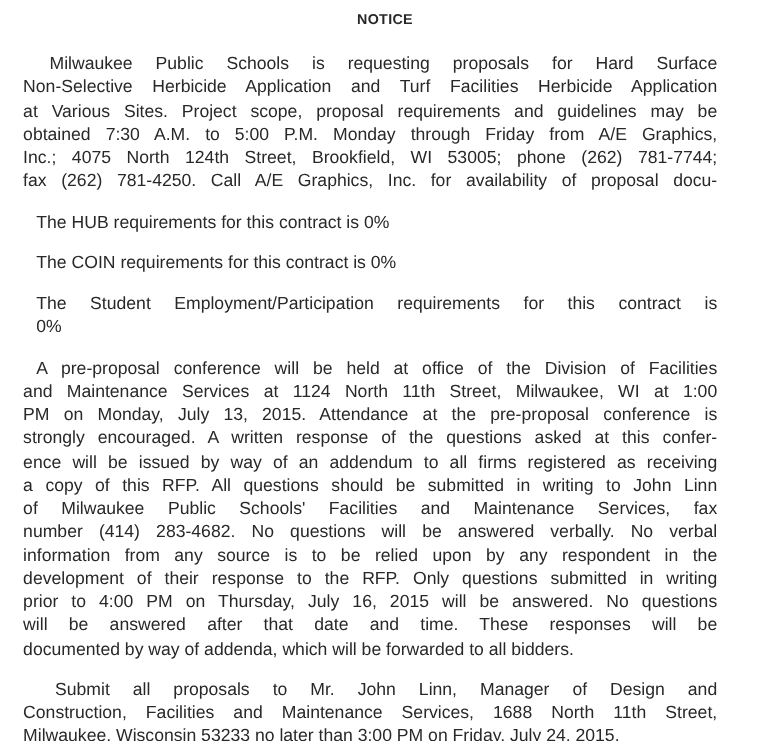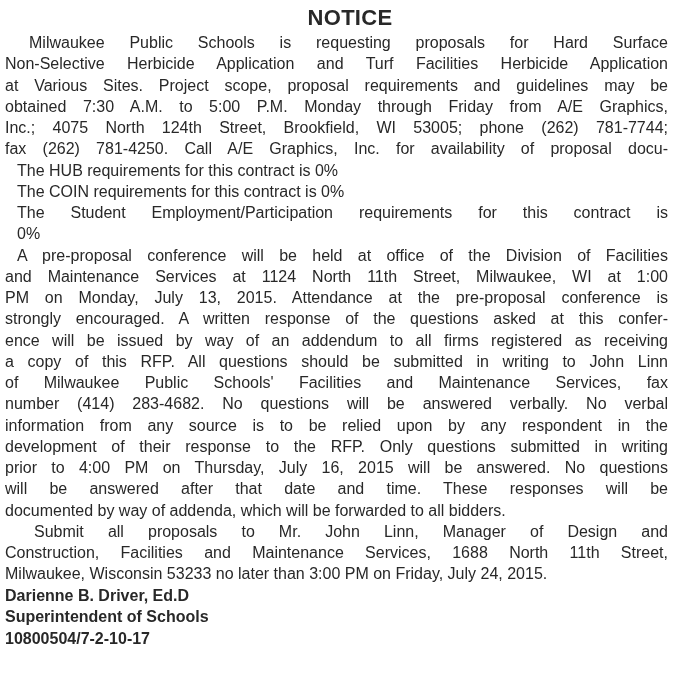--- a/index.html
+++ b/index.html
@@ -11,28 +11,28 @@
     font-family: "Liberation Sans", sans-serif;
     color: #282828;
     font-size: 16px;
     overflow: hidden;
     box-sizing: border-box;
   }
   .doc-title {
     padding-top: 7px;
     text-align: center;
     font-weight: bold;
-    font-size: 22px;
+    font-size: 13px;
     line-height: 22px;
     letter-spacing: 0.3px;
   }
   .doc-body {
     padding: 3px 32px 0 5px; 
   }
-  .paragraph { margin: 0; }
+  .paragraph { margin: 16px; }
   .line {
     line-height: 21.25px;
     text-align: justify;
     text-align-last: justify;
     white-space: normal;
   }
   .line.last { text-align-last: left; }
   .signature-block { text-align: left; font-weight: bold; }
   .sig-line { line-height: 21.25px; }
   .doc-footer { line-height: 21.25px; margin-top: 1px; font-weight: bold; }

